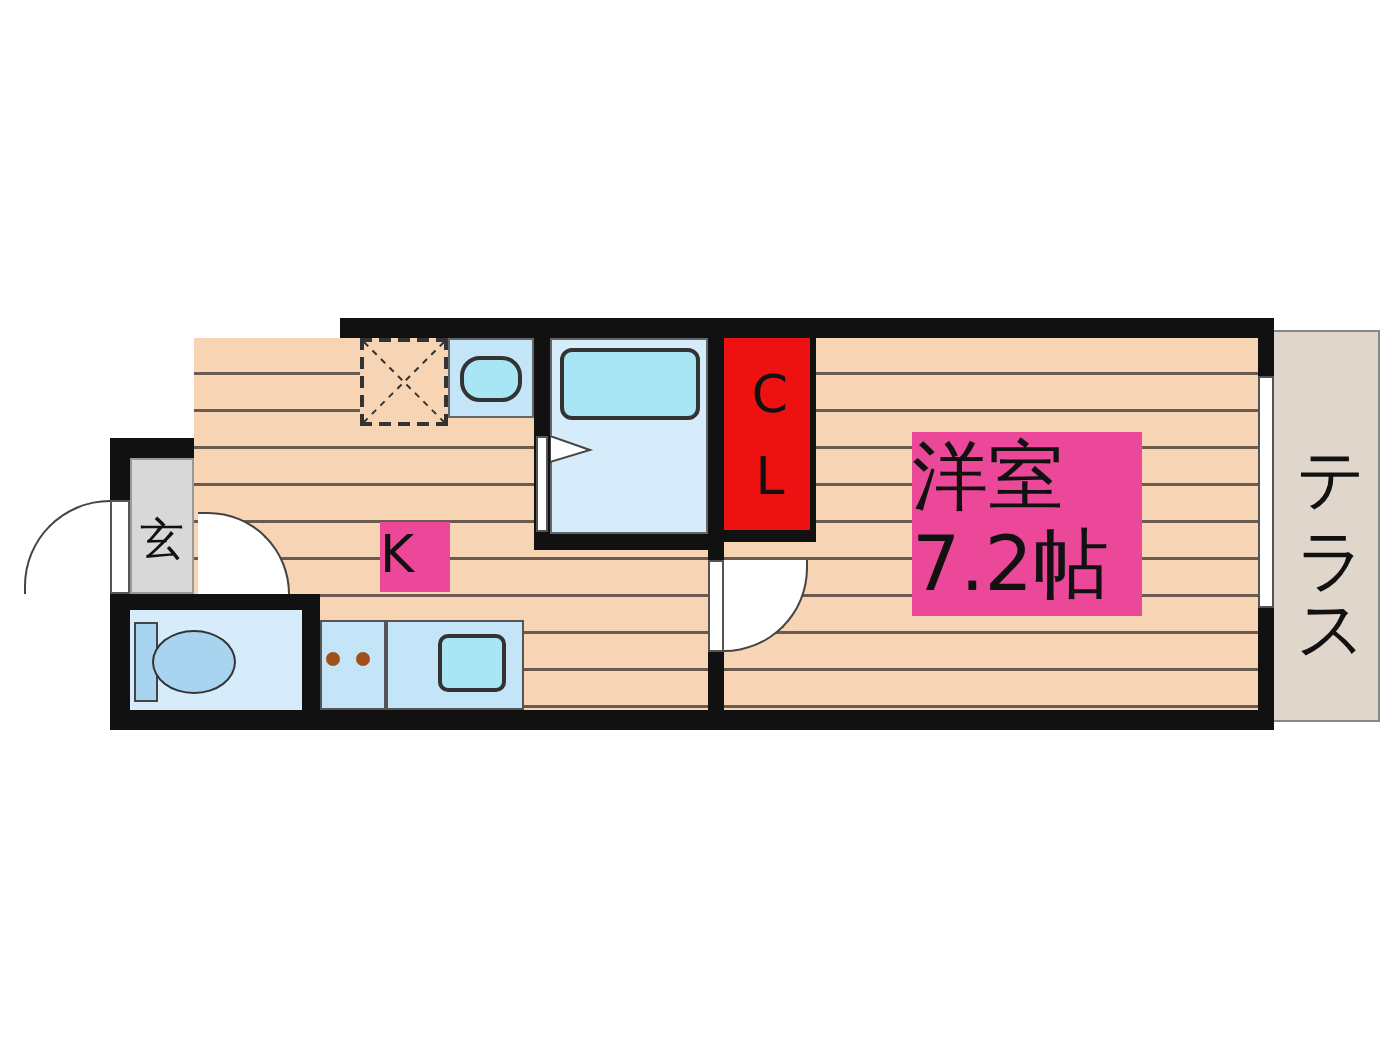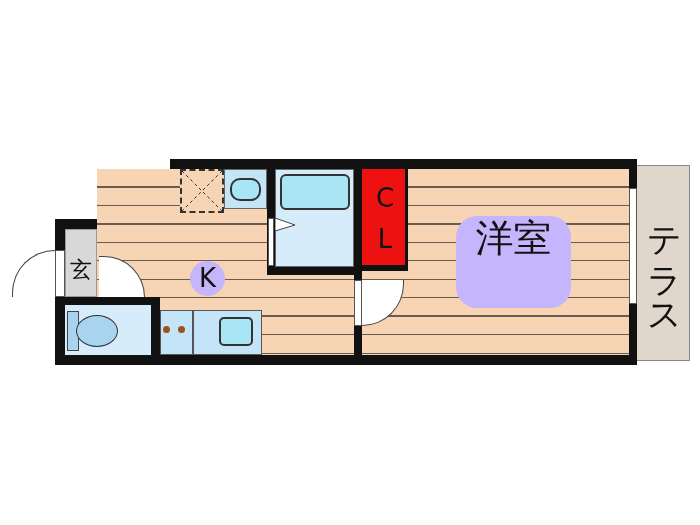--- a/index.html
+++ b/index.html
@@ -1,20 +1,20 @@
 <!DOCTYPE html>
 <html><head>
 <meta charset="utf-8">
 <style>
   html,body{margin:0;padding:0;background:#ffffff;}
   body{width:700px;height:525px;position:relative;overflow:hidden;font-family:"DejaVu Sans",sans-serif;}
   .abs{position:absolute;box-sizing:border-box;}
   .floor{background:#f6d4b4;background-image:repeating-linear-gradient(to bottom, transparent 0, transparent 17px, #6b5a4e 17px, #6b5a4e 18.5px);}
   .wall{background:#111;}
-  .label{background:#c4b5fd;color:#111;text-align:center;border-radius:21px;}
+  .label{background:#ec4899;color:#111;}
 </style>
 </head>
 <body>
 
 <div class="abs" style="left:0;top:0;width:700px;height:525px;">
 
   <div class="abs" style="left:636px;top:165px;width:54px;height:196px;background:#e0d6cc;border:1px solid #888;"></div>
   <div class="abs" style="left:640px;top:205px;width:44px;font-size:34px;line-height:38px;text-align:center;color:#111;writing-mode:vertical-rl;">
     <span>テラス</span>
   </div>
@@ -72,16 +72,17 @@
   <div class="abs" style="left:160px;top:310px;width:33px;height:45px;background:#c4e4f7;border:1px solid #555;"></div>
   <div class="abs" style="left:163px;top:326px;width:7px;height:7px;background:#a0501a;border-radius:50%;"></div>
   <div class="abs" style="left:178px;top:326px;width:7px;height:7px;background:#a0501a;border-radius:50%;"></div>
   <div class="abs" style="left:193px;top:310px;width:69px;height:45px;background:#c4e4f7;border:1px solid #555;"></div>
   <div class="abs" style="left:219px;top:317px;width:34px;height:29px;background:#a8e6f5;border:2px solid #333;border-radius:5px;"></div>
 
   <div class="abs label" style="left:190px;top:261px;width:35px;height:35px;font-size:26px;line-height:35px;">K</div>
 
   <div class="abs label" style="left:456px;top:216px;width:115px;height:92px;font-size:38px;line-height:44px;">
     <div>洋室</div>
+    <div>7.2帖</div>
   </div>
 
   <div class="abs" style="left:629px;top:188px;width:8px;height:116px;background:#fff;border:1px solid #555;"></div>
 </div>
 
 </body></html>

